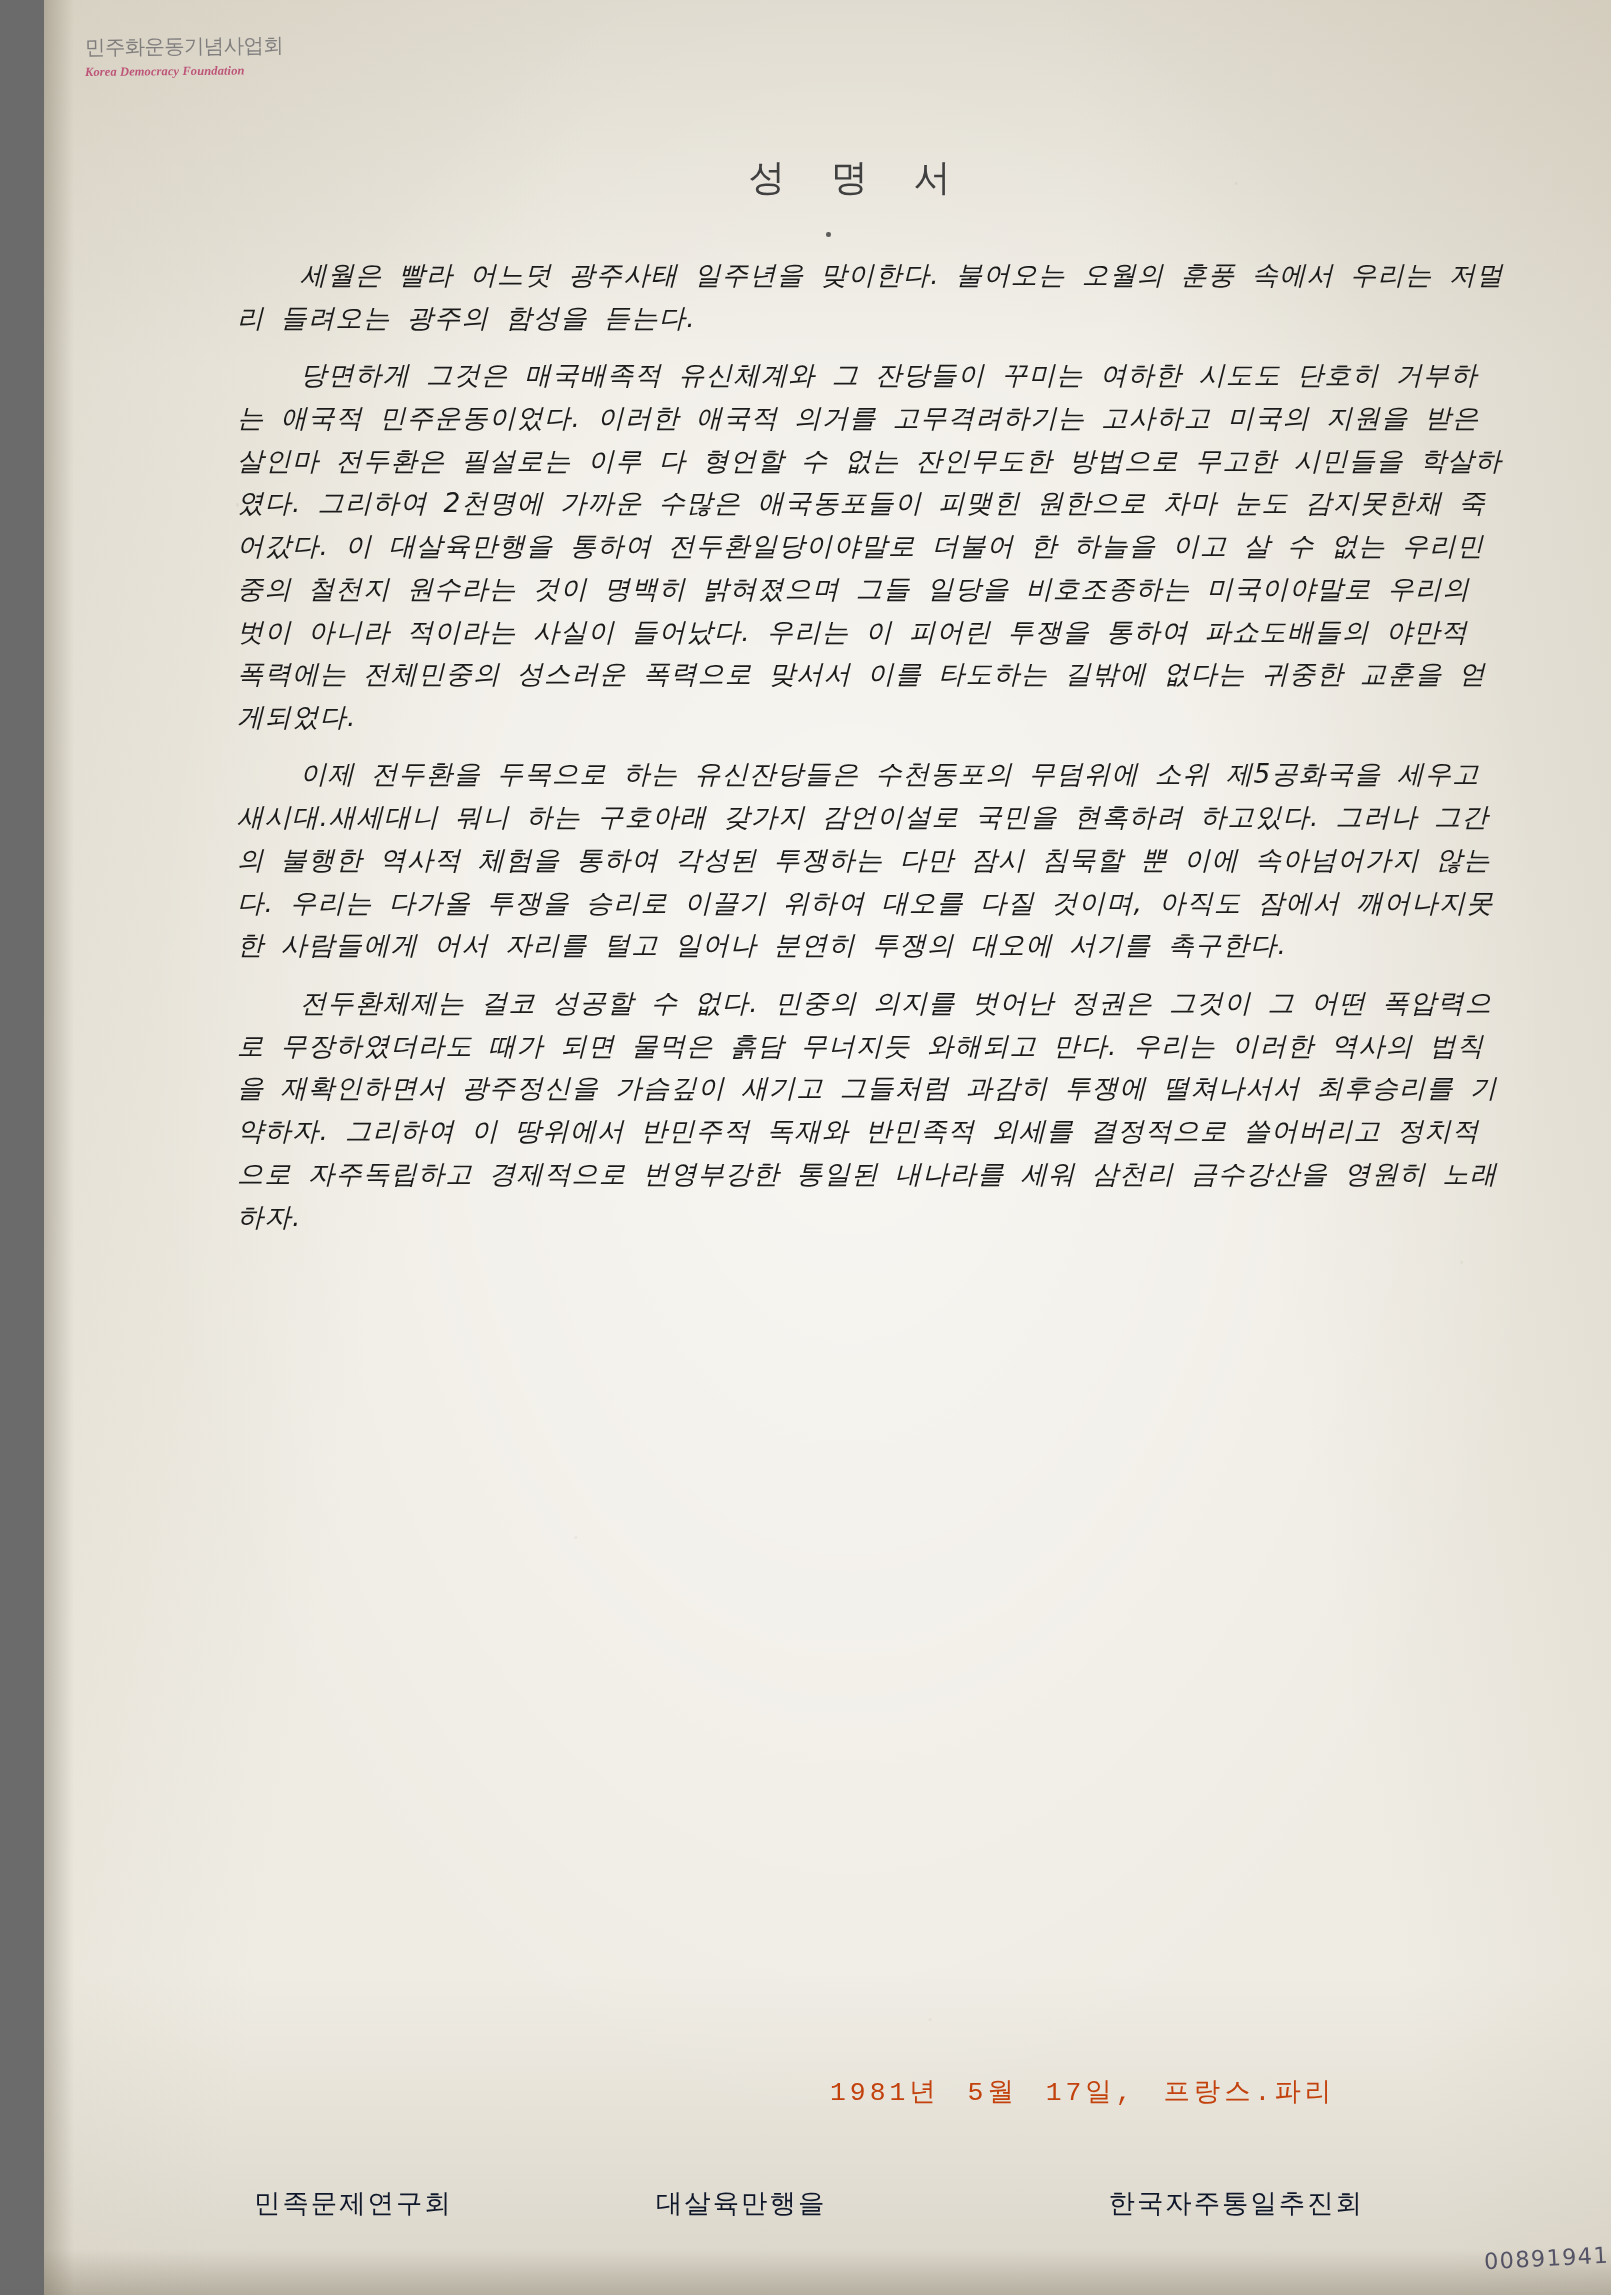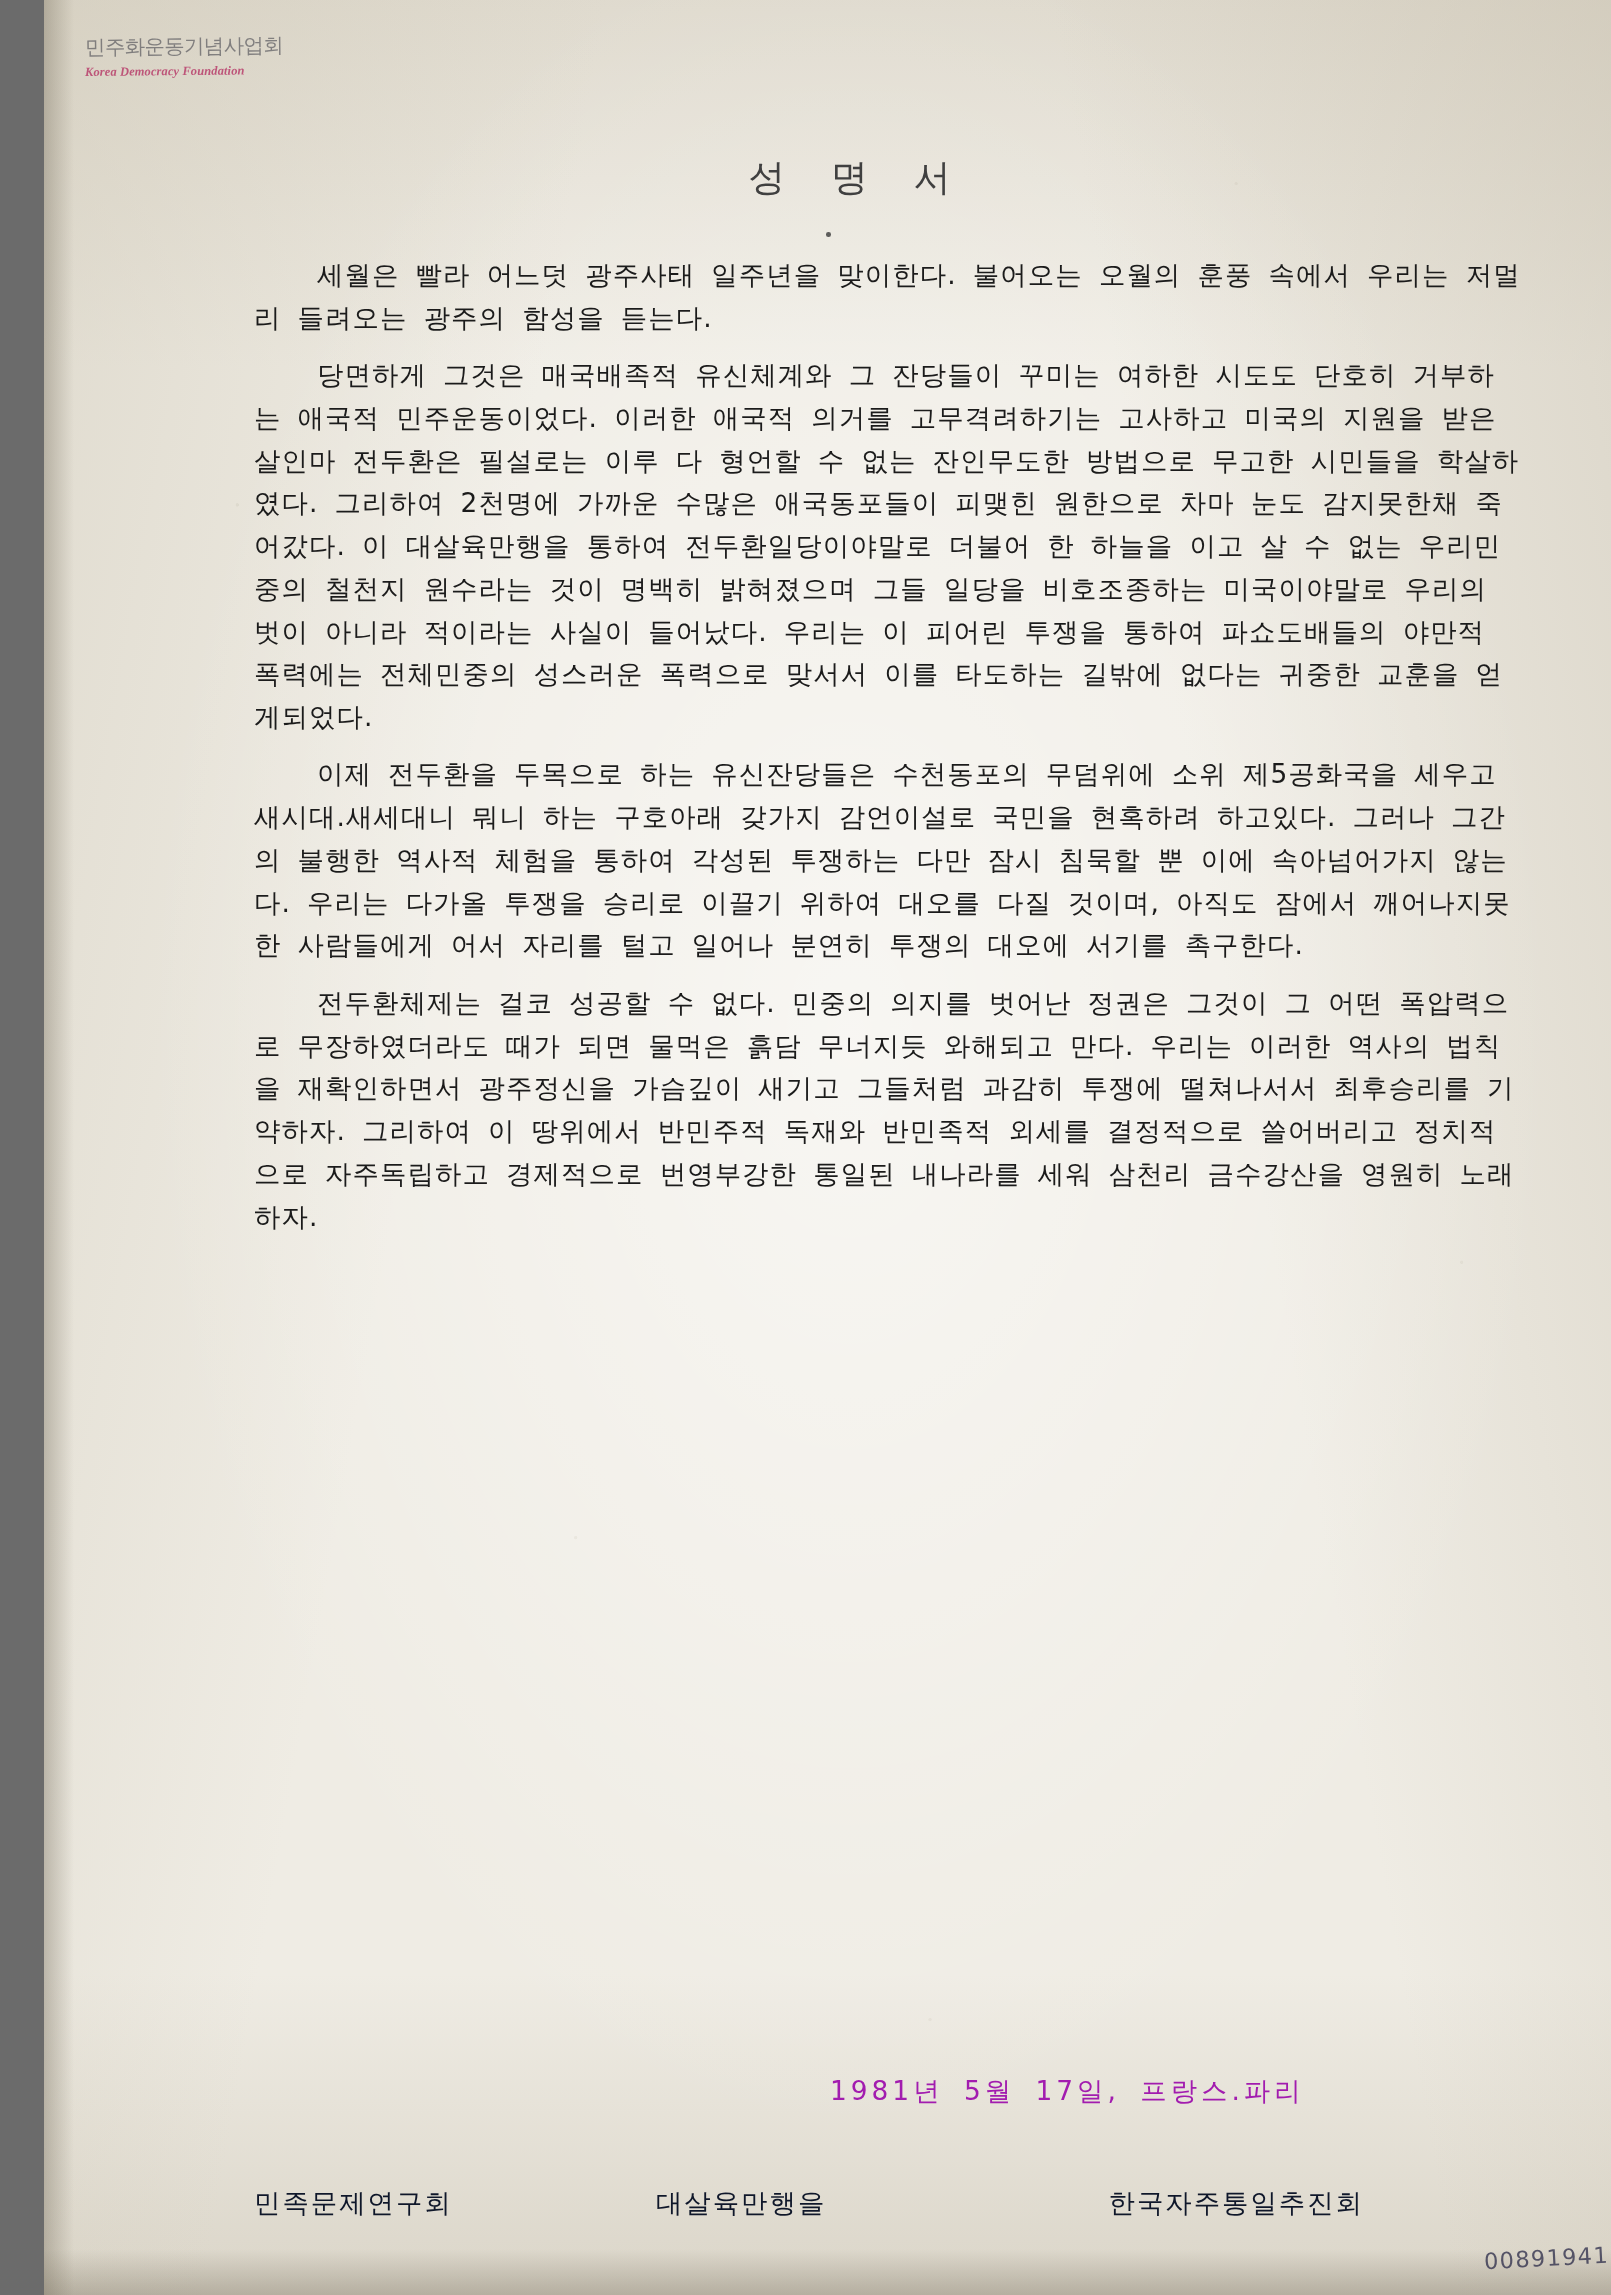--- a/index.html
+++ b/index.html
@@ -93,42 +93,44 @@
     width: 1611px;
     text-align: center;
     font-size: 37px;
     letter-spacing: 17px;
     text-indent: 17px;
     color: #404040;
     font-weight: 500;
   }
   .body-block {
     position: absolute;
-    left: 210px;
+    left: 193px;
     top: 254px;
     width: 1268px;
+    font-style: italic;
   }
   p.para {
     margin: 0 0 4px 0;
     font-size: 26.4px;
     line-height: 1.62;
     letter-spacing: 1.1px;
     word-spacing: 6.6px;
     text-indent: 63px;
     color: #1b1b1b;
   }
   p.para.spaced { margin-bottom: 14.5px; }
   .sign-date {
     position: absolute;
     left: 786px;
     top: 2074px;
     font-size: 26.4px;
     letter-spacing: 4px;
     word-spacing: 8px;
-    color: #a21caf;
+    color: #c2410c;
+    font-family: Liberation Mono, monospace;
   }
   .orgs {
     position: absolute;
     left: 210px;
     top: 2186px;
     width: 1242px;
     display: flex;
     justify-content: space-between;
     font-size: 26.4px;
     letter-spacing: 2px;

